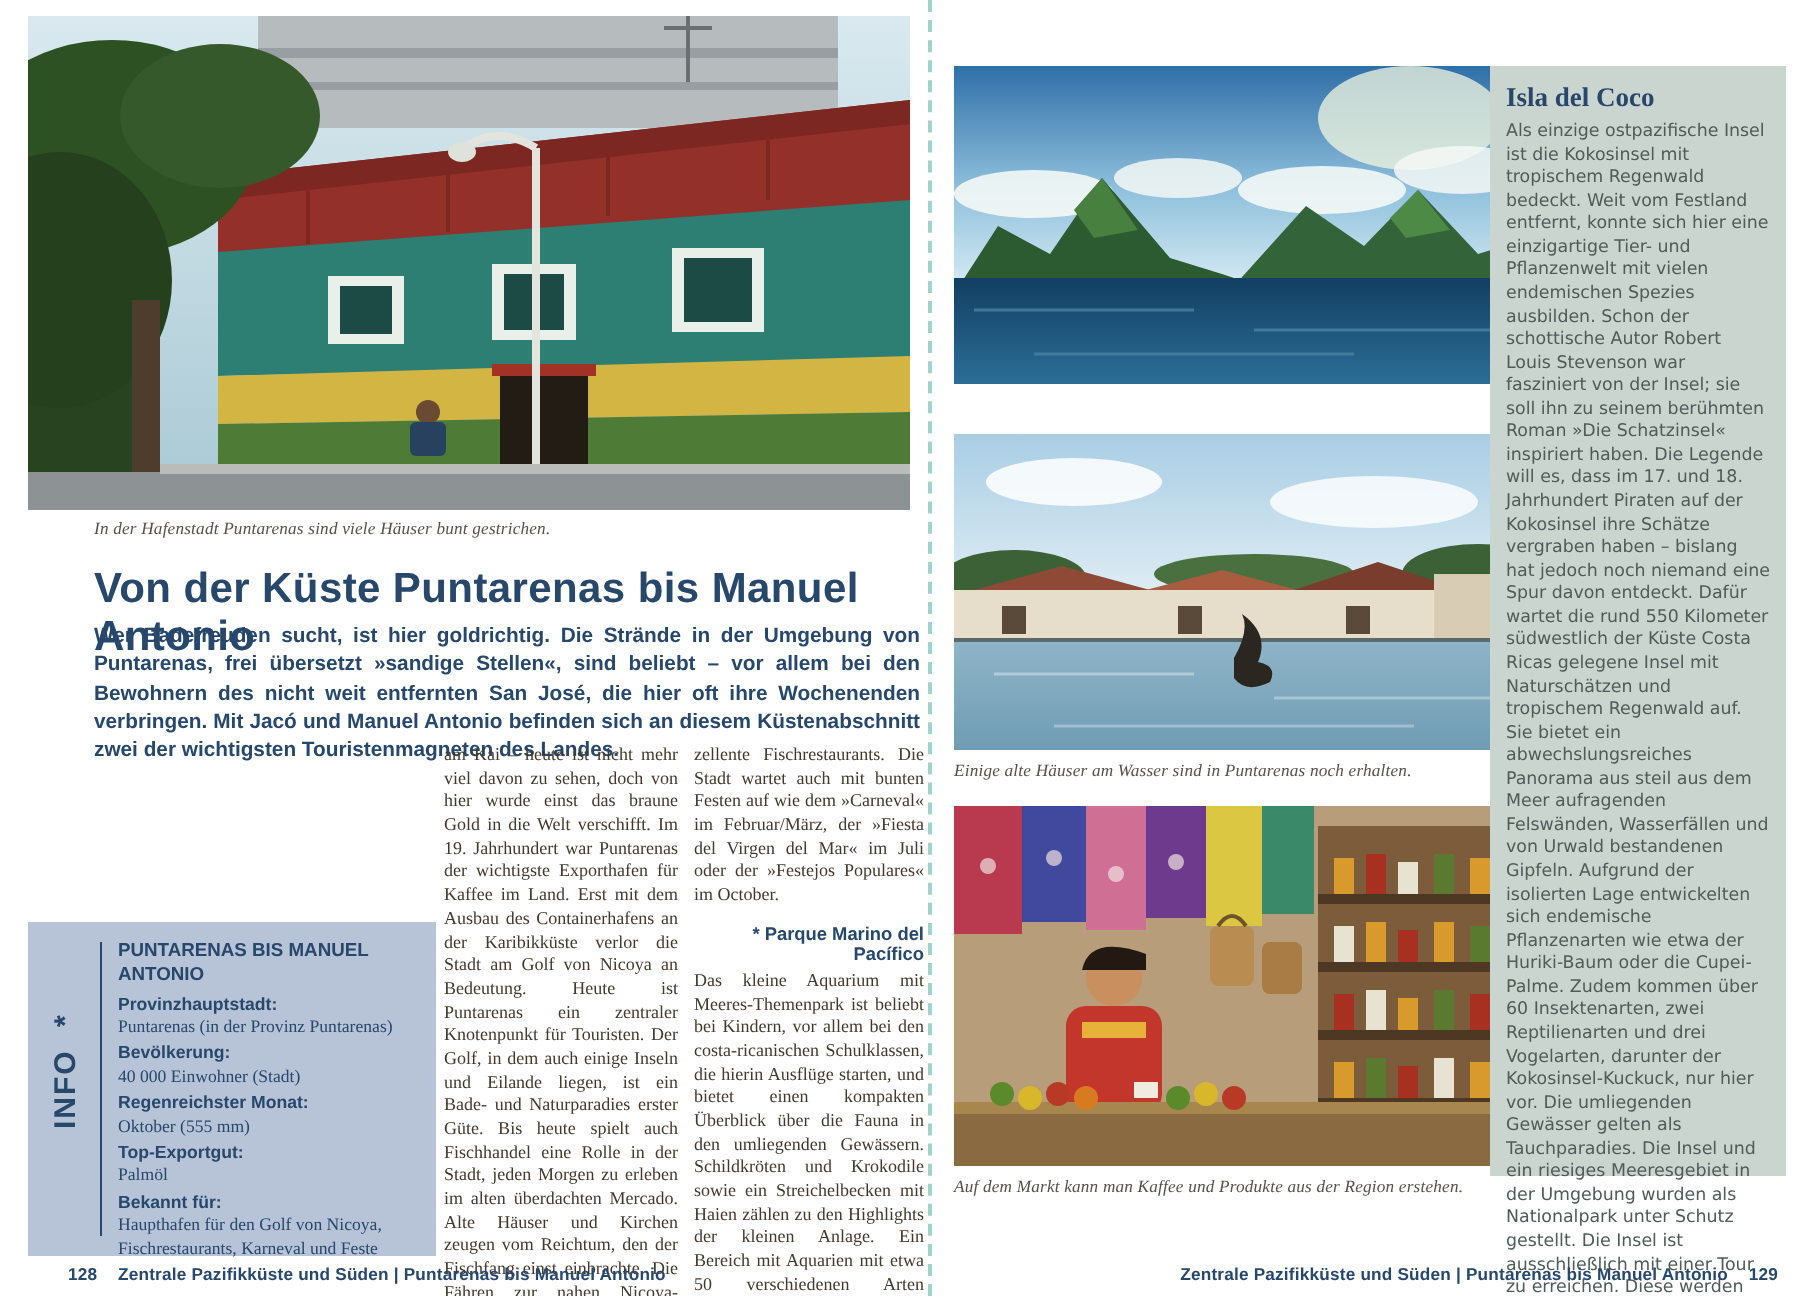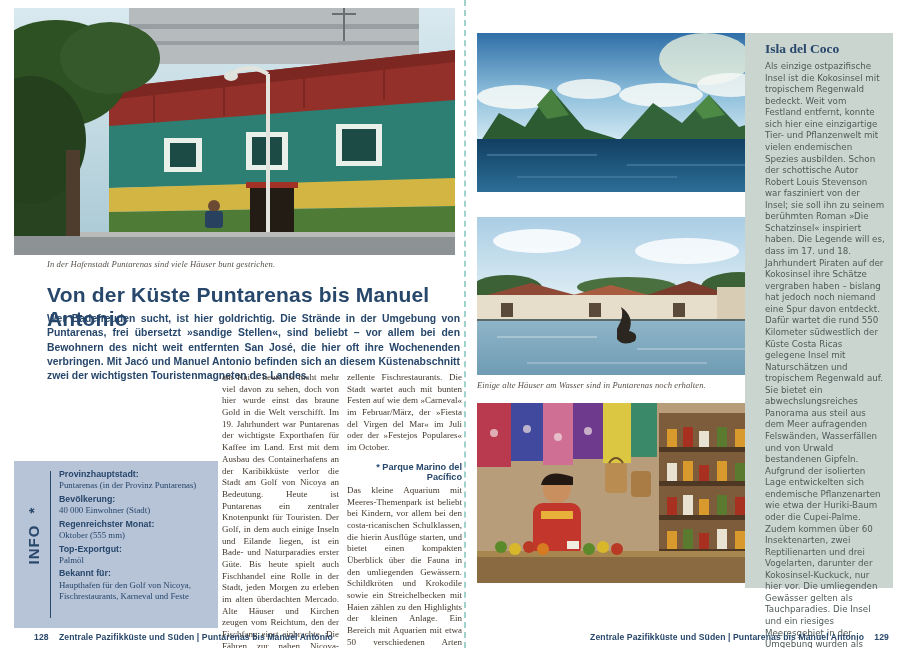--- a/index.html
+++ b/index.html
@@ -139,20 +139,21 @@
     <div class="abs intro" style="left:47px;top:312px;width:413px;">Wer Badefreuden sucht, ist hier goldrichtig. Die Strände in der Umgebung von Puntarenas, frei übersetzt »sandige Stellen«, sind beliebt – vor allem bei den Bewohnern des nicht weit entfernten San José, die hier oft ihre Wochenenden verbringen. Mit Jacó und Manuel Antonio befinden sich an diesem Küstenabschnitt zwei der wichtigsten Touristenmagneten des Landes.</div>
 
 
     <div class="abs infobox" style="left:14px;top:461px;width:204px;height:167px;">
       <div class="info-vertical">
         <span>INFO</span>
         <span style="margin-left: 6px;">*</span>
       </div>
       <div class="info-divider"></div>
       <div class="info-content">
+        <div class="info-title">PUNTARENAS BIS MANUEL ANTONIO</div>
         <div class="fact-label">Provinzhauptstadt:</div>
         <div class="fact-value">Puntarenas (in der Provinz Puntarenas)</div>
         <div class="fact-label">Bevölkerung:</div>
         <div class="fact-value">40 000 Einwohner (Stadt)</div>
         <div class="fact-label">Regenreichster Monat:</div>
         <div class="fact-value">Oktober (555 mm)</div>
         <div class="fact-label">Top-Exportgut:</div>
         <div class="fact-value">Palmöl</div>
         <div class="fact-label">Bekannt für:</div>
         <div class="fact-value">Haupthafen für den Golf von Nicoya, Fischrestaurants, Karneval und Feste</div>
@@ -296,22 +297,23 @@
         <circle cx="24" cy="144" r="6" fill="#5a8a2a"></circle>
           <circle cx="38" cy="146" r="6" fill="#d8b82a"></circle>
           <circle cx="52" cy="144" r="6" fill="#b83a26"></circle>
           <circle cx="66" cy="146" r="6" fill="#d87a20"></circle>
           <circle cx="112" cy="146" r="6" fill="#5a8a2a"></circle>
           <circle cx="126" cy="144" r="6" fill="#d8b82a"></circle>
           <circle cx="140" cy="146" r="6" fill="#b83a26"></circle>
         <rect x="90" y="138" width="12" height="8" fill="#f0ece0"></rect>
       </svg>
     </div>
-
-    <div class="abs sidebar" style="left:279px;top:33px;width:148px;height:555px;padding:8px 8px 8px 20px;">
+    <div class="abs caption" style="left:11px;top:588px;width:290px;">Auf dem Markt kann man Kaffee und Produkte aus der Region erstehen.</div>
+
+    <div class="abs sidebar" style="left:279px;top:33px;width:148px;height:555px;padding:8px 8px 8px 8px;">
       <div class="sidebar-title">Isla del Coco</div>
       <div class="sidebar-body">Als einzige ostpazifische Insel ist die Kokosinsel mit tropischem Regenwald bedeckt. Weit vom Festland entfernt, konnte sich hier eine einzigartige Tier- und Pflanzenwelt mit vielen endemischen Spezies ausbilden. Schon der schottische Autor Robert Louis Stevenson war fasziniert von der Insel; sie soll ihn zu seinem berühmten Roman »Die Schatzinsel« inspiriert haben. Die Legende will es, dass im 17. und 18. Jahrhundert Piraten auf der Kokosinsel ihre Schätze vergraben haben – bislang hat jedoch noch niemand eine Spur davon entdeckt. Dafür wartet die rund 550 Kilometer südwestlich der Küste Costa Ricas gelegene Insel mit Naturschätzen und tropischem Regenwald auf. Sie bietet ein abwechslungsreiches Panorama aus steil aus dem Meer aufragenden Felswänden, Wasserfällen und von Urwald bestandenen Gipfeln. Aufgrund der isolierten Lage entwickelten sich endemische Pflanzenarten wie etwa der Huriki-Baum oder die Cupei-Palme. Zudem kommen über 60 Insektenarten, zwei Reptilienarten und drei Vogelarten, darunter der Kokosinsel-Kuckuck, nur hier vor. Die umliegenden Gewässer gelten als Tauchparadies. Die Insel und ein riesiges Meeresgebiet in der Umgebung wurden als Nationalpark unter Schutz gestellt. Die Insel ist ausschließlich mit einer Tour zu erreichen. Diese werden von verschiedenen Reiseveranstaltern organisiert, bei manchen ist der Transfer von San José nach Puntarenas inklusive. Von dort aus dauert die Bootsfahrt 36 Stunden zur Insel. Auch mehrtägige Tauchtouren zur Isla del Coco starten in Puntarenas.</div>
     </div>
 
     <div class="abs footer" style="right:41px;top:632px;">Zentrale Pazifikküste und Süden | Puntarenas bis Manuel Antonio</div>
     <div class="abs footer" style="right:16px;top:632px;">129</div>
   </div>
 
 </div>
 

